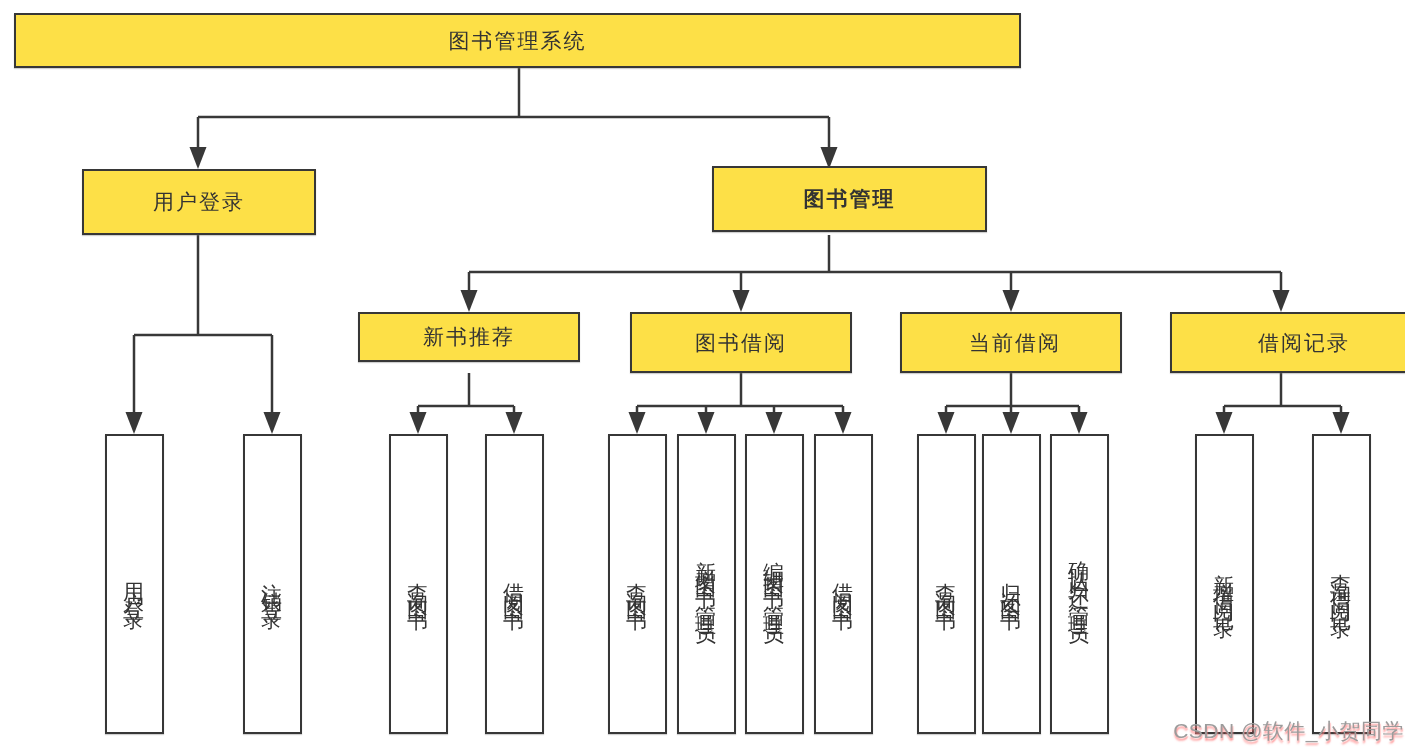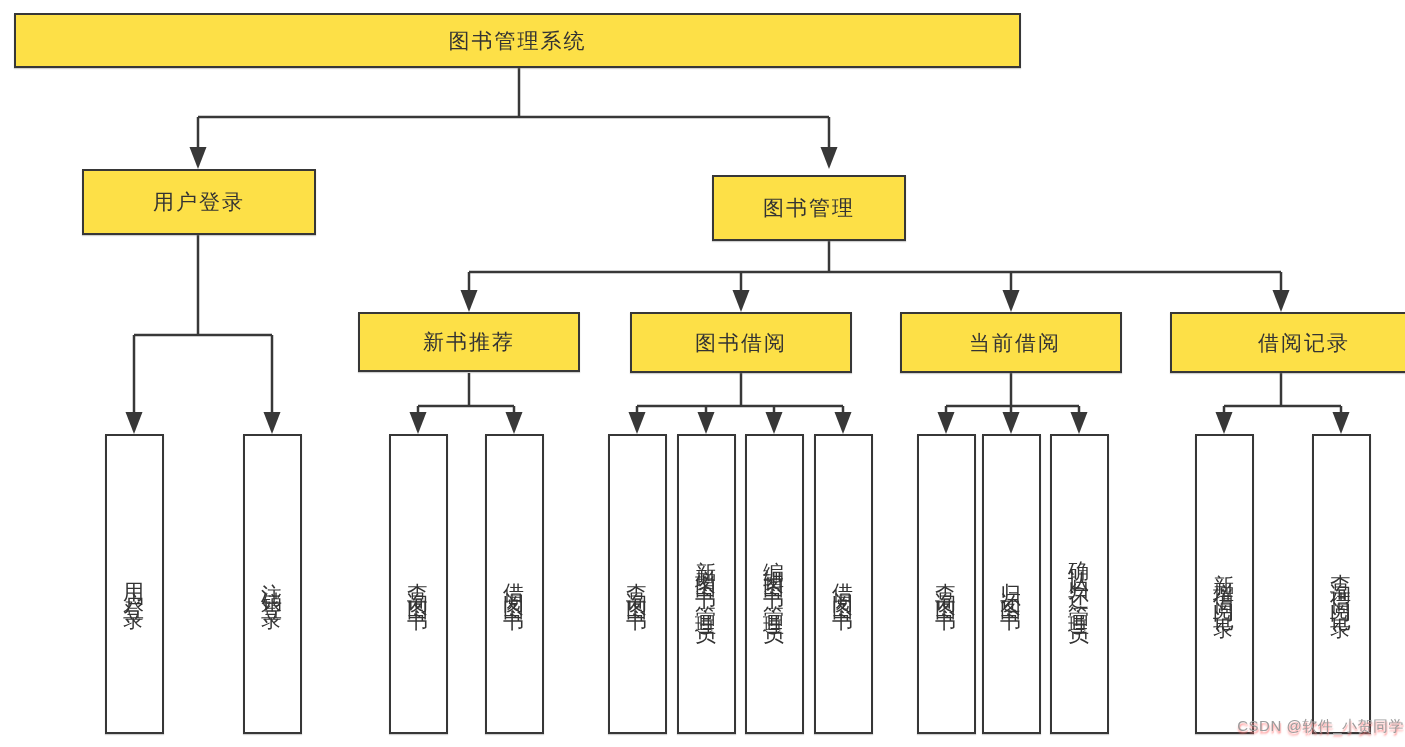--- a/index.html
+++ b/index.html
@@ -51,21 +51,21 @@
     letter-spacing: 9px;
     line-height: 1;
     color: #333333;
     white-space: nowrap;
   }
   #watermark {
     position: absolute;
     right: 1px;
     top: 717px;
     z-index: 2;
-    font-size: 15px;
+    font-size: 21px;
     letter-spacing: 0.5px;
     color: #9c9c9c;
     text-shadow: 0 3px 2px rgba(255,110,110,0.55), 1px 2px 1px rgba(255,150,150,0.45);
     white-space: nowrap;
     text-align: right;
   }
 </style>
 </head>
 <body>
 
@@ -140,25 +140,25 @@
     </g>
   </svg>
 
   <div class="box-h" style="left:14px; top:13px; width:1007px; height:55px;">
     <span>图书管理系统</span>
   </div>
 
   <div class="box-h" style="left:82px; top:169px; width:234px; height:66px;">
     <span>用户登录</span>
   </div>
-  <div class="box-h" style="left:712px; top:175px; width:194px; height:66px;">
+  <div class="box-h" style="left:712px; top:166px; width:275px; height:66px;font-weight:bold;">
     <span>图书管理</span>
   </div>
 
-  <div class="box-h" style="left:358px; top:312px; width:222px; height:60px;">
+  <div class="box-h" style="left:358px; top:312px; width:222px; height:50px;">
     <span>新书推荐</span>
   </div>
   <div class="box-h" style="left:630px; top:312px; width:222px; height:61px;">
     <span>图书借阅</span>
   </div>
   <div class="box-h" style="left:900px; top:312px; width:222px; height:61px;padding-left:8px;">
     <span>当前借阅</span>
   </div>
   <div class="box-h" style="left:1170px; top:312px; width:268px; height:61px;">
     <span>借阅记录</span>

